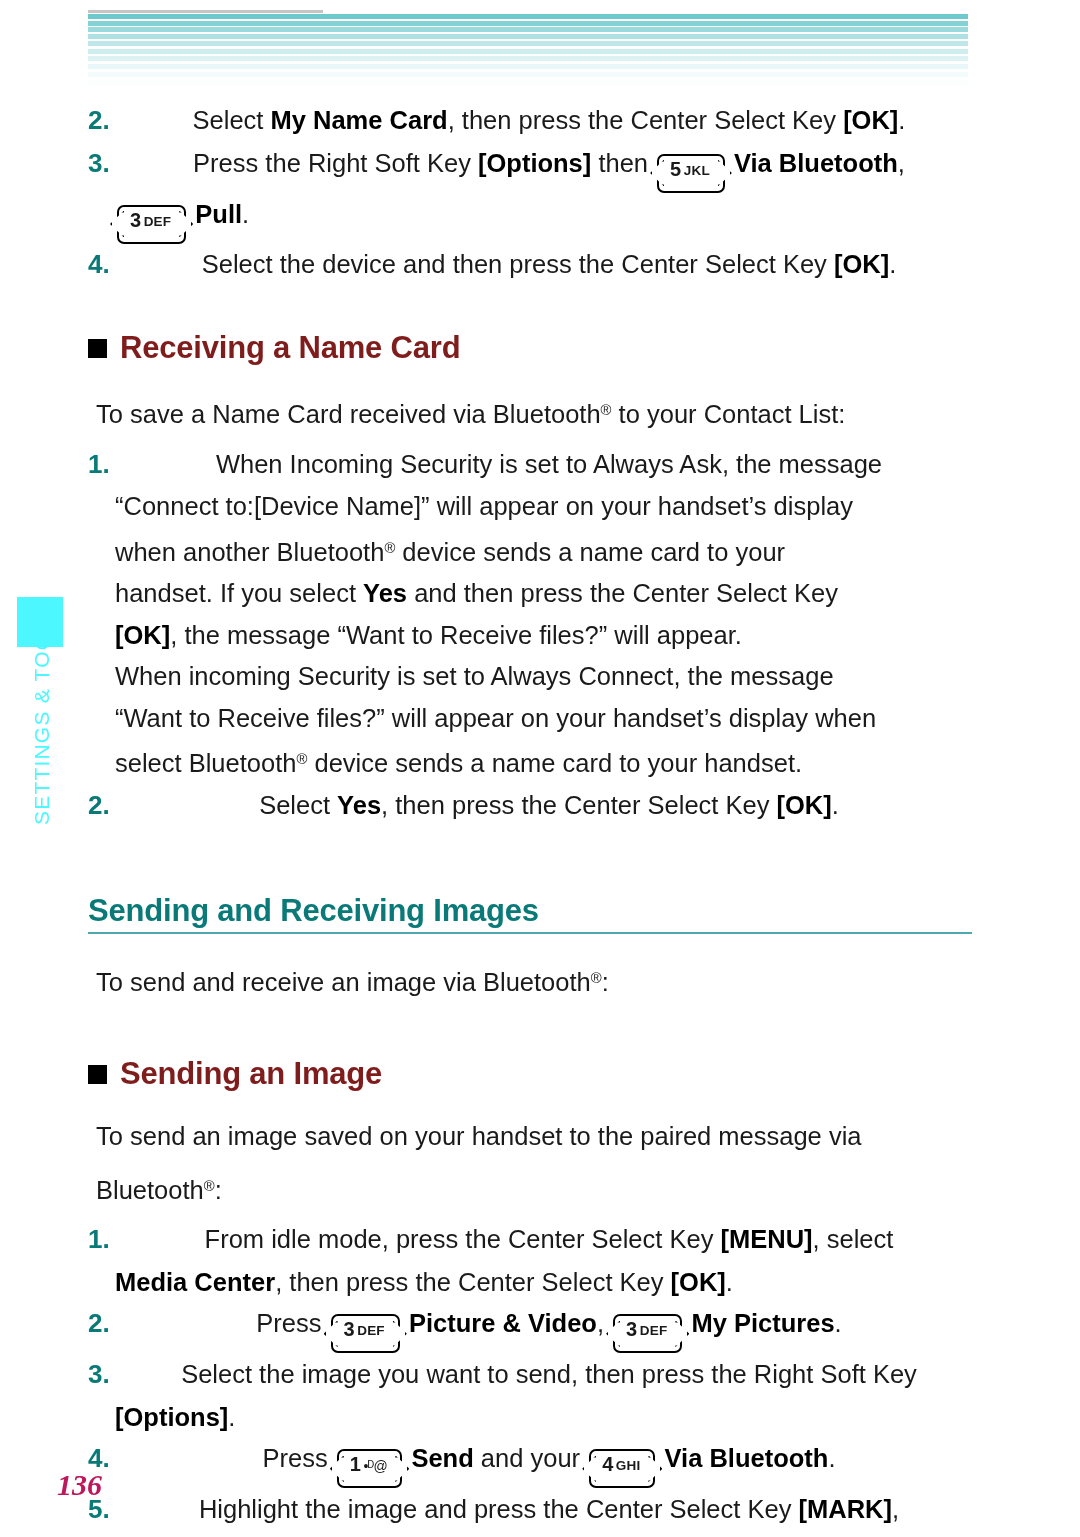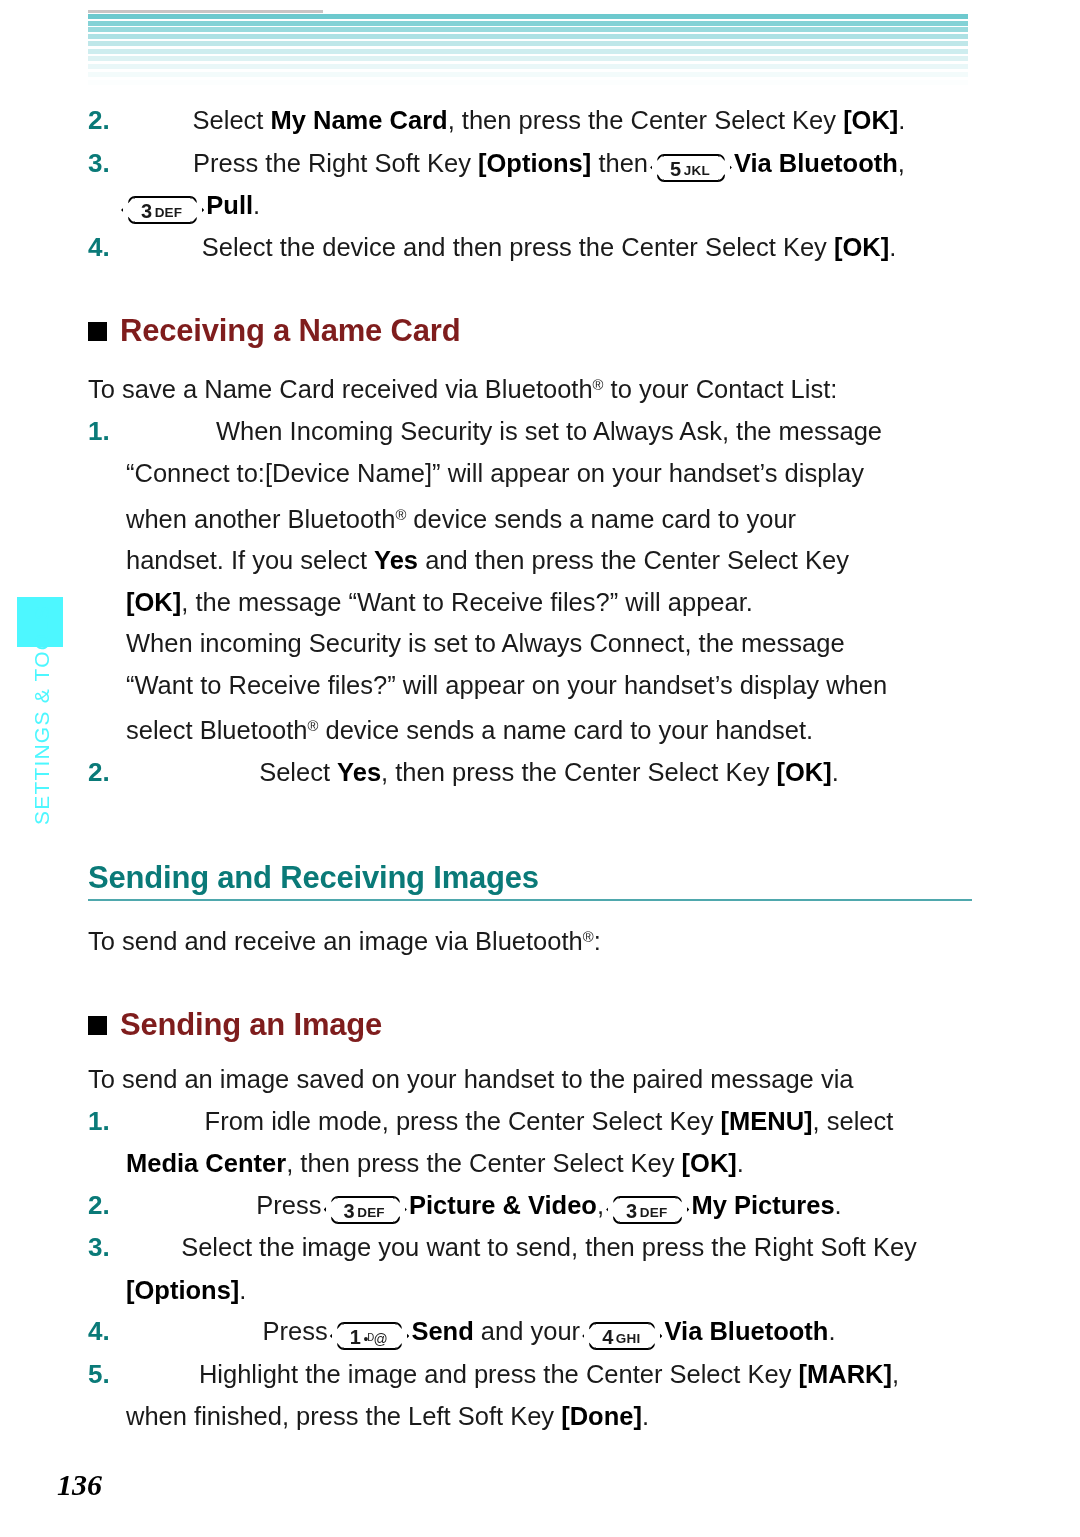--- a/index.html
+++ b/index.html
@@ -84,29 +84,29 @@
     color: #0a7a78;
     font-weight: bold;
     width: 38px;
     min-width: 38px;
     text-align: left;
     font-size: 26px;
   }
   .step-body { flex: 1; text-align: center; }
   
   .cont {
-    margin-left: 38px;
+    margin-left: 27px;
     font-size: 25.5px;
     line-height: 41.5px;
   }
 
   .para {
     font-size: 25.5px;
     line-height: 41.5px;
-    margin: 0;
+    margin: 8px;
     color: #1a1a1a;
   }
 
   b, .b { font-weight: bold; color: #000; }
   .reg { font-size: 0.58em; vertical-align: 0.55em; }
 
   
   .h-square {
     display: flex;
     align-items: center;
@@ -134,21 +134,21 @@
     width: 100%;
     height: 2px;
     background: #4fa8ad;
   }
 
   
   .key {
     display: inline-block;
     position: relative;
     vertical-align: -4px;
-    height: 28px;
+    height: 39px;
     padding: 0 13px 0 11px;
     margin: 0 2px;
     border: 2.5px solid #000;
     border-radius: 7px;
     line-height: 22px;
     white-space: nowrap;
     background: #fff;
   }
   .key::before,
   .key::after {
@@ -193,21 +193,21 @@
   }
 
   
   .page-num {
     position: absolute;
     left: 57px;
     top: 1468px;
     font-family: "Liberation Serif", serif;
     font-style: italic;
     font-size: 30px;
-    color: #000000;
+    color: #be185d;
     font-weight: bold;
   }
 
   .sp-s { height: 16px; }
   .sp-m { height: 30px; }
   .sp-l { height: 44px; }
 </style>
 </head>
 <body>
 
@@ -289,20 +289,21 @@
 
   <div class="h-square">
     <span class="bullet"></span>
     <span>Sending an Image</span>
   </div>
 
   <div class="sp-s"></div>
 
   <div id="si-intro">
       <div class="para"><span>To send an image saved on your handset to the paired message via</span></div>
+      <div class="para"><span>Bluetooth</span><span class="reg">®</span><span>:</span></div>
     </div>
 
   <div id="si-steps">
       <div class="step">
         <span class="step-num">1.</span>
         <span class="step-body"><span>From idle mode, press the Center Select Key </span><span class="b">[MENU]</span><span>, select</span></span>
       </div>
       <div class="cont"><span class="b">Media Center</span><span>, then press the Center Select Key </span><span class="b">[OK]</span><span>.</span></div>
       <div class="step">
         <span class="step-num">2.</span>

